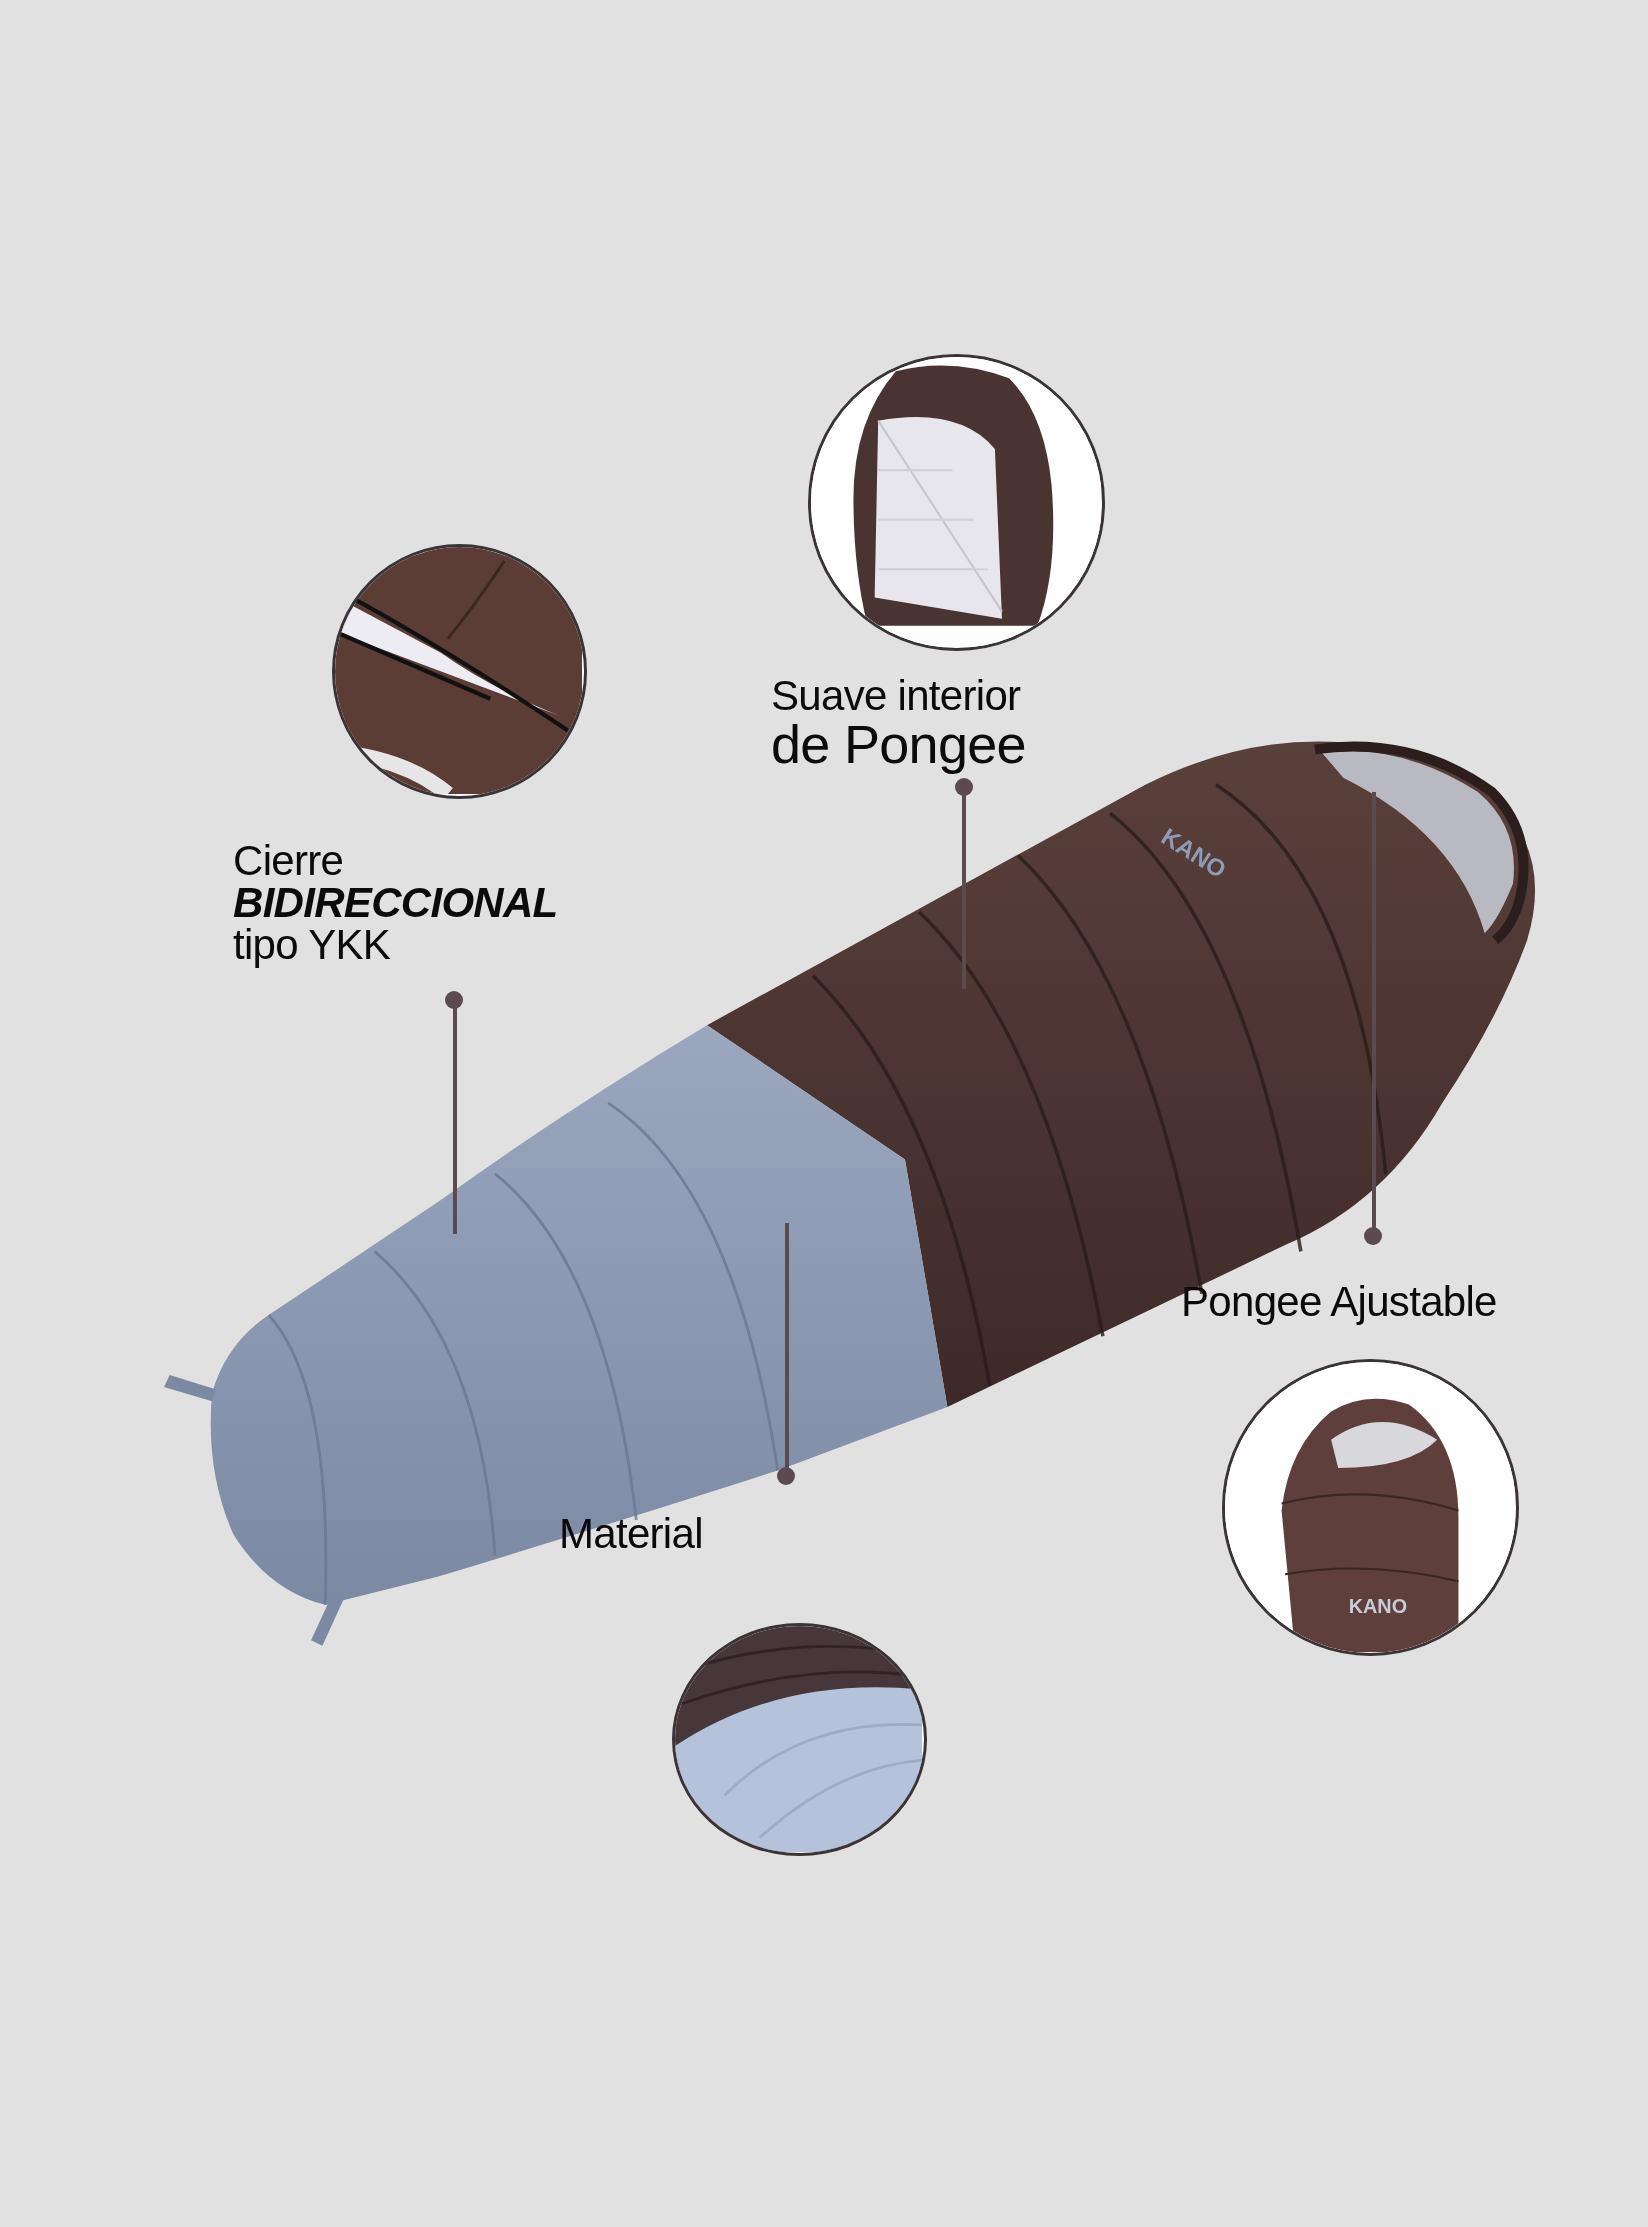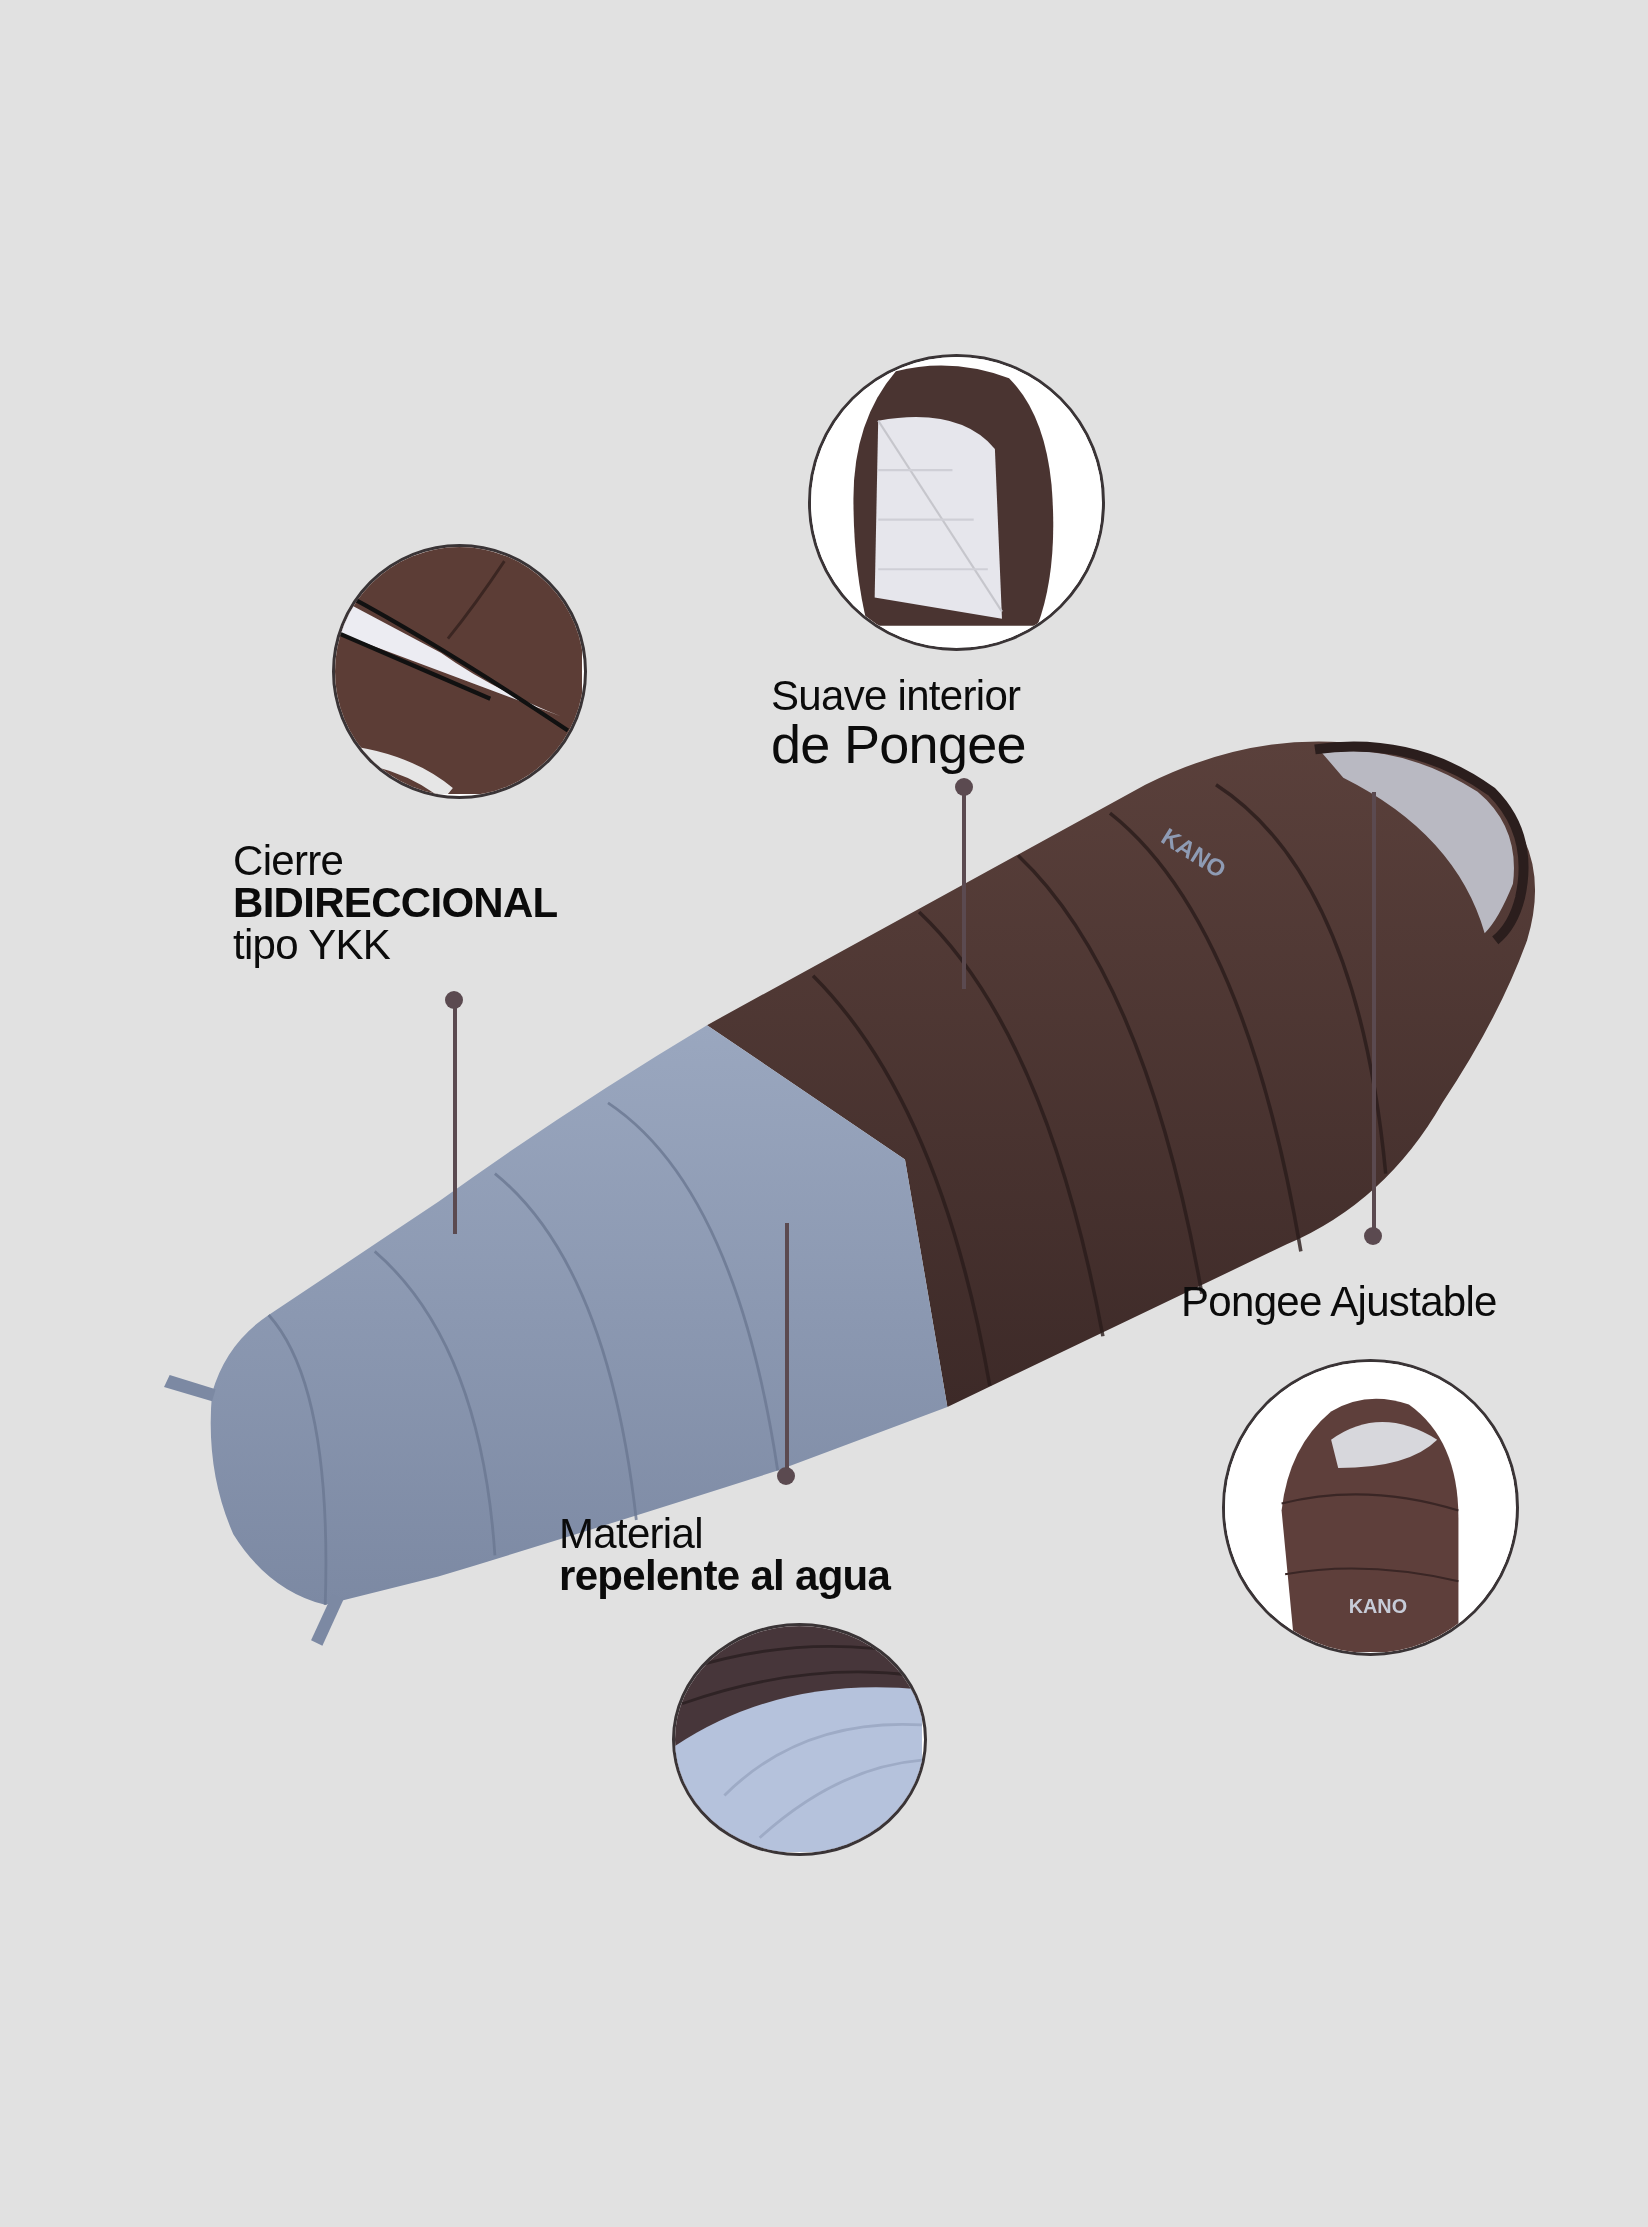--- a/index.html
+++ b/index.html
@@ -1,20 +1,20 @@
 <!DOCTYPE html>
 <html style="font-size:11.3px"><head>
 <meta charset="utf-8">
 <style>
   html,body{margin:0;padding:0;}
   body{width:1648px;height:2227px;background:#e1e1e1;position:relative;overflow:hidden;font-family:"Liberation Sans","DejaVu Sans",sans-serif;color:#0b0b0b;}
   .abs{position:absolute;}
   .label{position:absolute;line-height:1.0;letter-spacing:-0.7px;}
   .label .reg{font-weight:400;display:block;}
-  .label .bold{font-weight:700;display:block;}
+  .label .bold{font-weight:700;display:block;font-style:italic;}
   .line{position:absolute;width:3.5px;background:#5b4a50;}
   .dot{position:absolute;width:18.4px;height:18.4px;border-radius:50%;background:#5b4a50;}
   .circle{position:absolute;border-radius:50%;border:3.5px solid #3a3436;background:#ffffff;overflow:hidden;box-sizing:border-box;}
   svg{display:block;}
 </style>
 </head>
 <body>
 
 <div class="abs" style="left:0;top:0;width:1648px;height:2227px;">
   <svg width="1648" height="2227" viewBox="0 0 2331 3150">
@@ -77,21 +77,20 @@
 <div class="line" style="left:1372px;top:792px;height:442px;"></div>
 <div class="dot" style="left:1364px;top:1227px;"></div>
 <div class="label" style="left:1181px;top:1281px;width:382px;">
   <span class="reg" style="font-size:42px;">Pongee Ajustable</span>
 </div>
 
 <div class="line" style="left:785px;top:1223px;height:247px;"></div>
 <div class="dot" style="left:777px;top:1467px;"></div>
 <div class="label" style="left:559px;top:1513px;width:460px;">
   <span class="reg" style="font-size:42px;">Material</span>
-  <span class="bold" style="font-size:42px;">repelente al agua</span>
 </div>
 
 <div class="circle" style="left:332px;top:544px;width:255px;height:255px;">
   <svg width="247" height="247" viewBox="0 0 350 350">
     <rect width="350" height="350" fill="#5c3d36"></rect>
     <path d="M0 70 L150 150 Q220 200 320 240 L0 120 Z" fill="#ececf2"></path>
     <path d="M20 70 Q150 140 330 260" stroke="#111" stroke-width="6" fill="none"></path>
     <path d="M0 120 Q140 180 220 215" stroke="#111" stroke-width="6" fill="none"></path>
     <path d="M240 20 Q200 80 160 130" stroke="#3b2622" stroke-width="4" fill="none"></path>
     <path d="M0 290 Q100 300 160 350" stroke="#e6e6e6" stroke-width="22" fill="none"></path>

